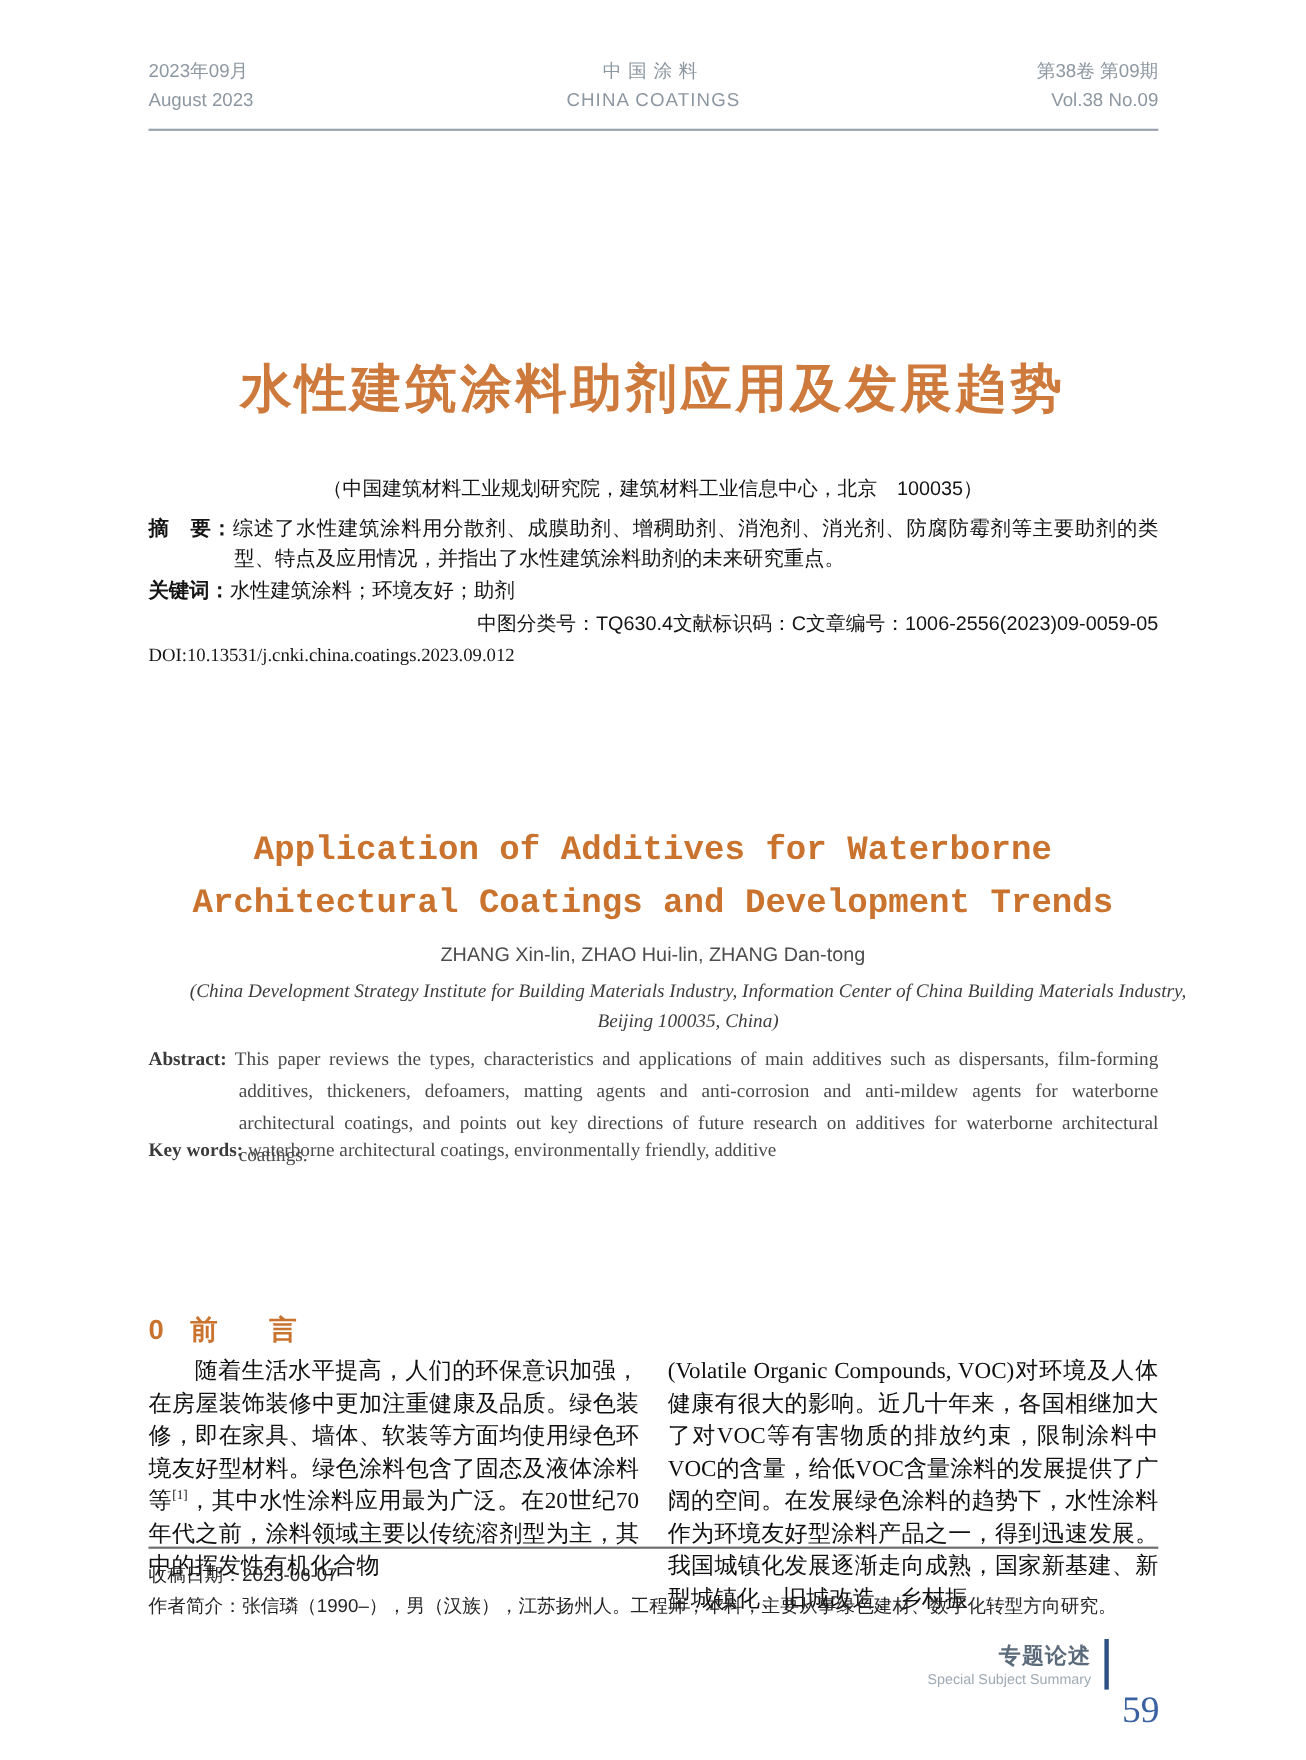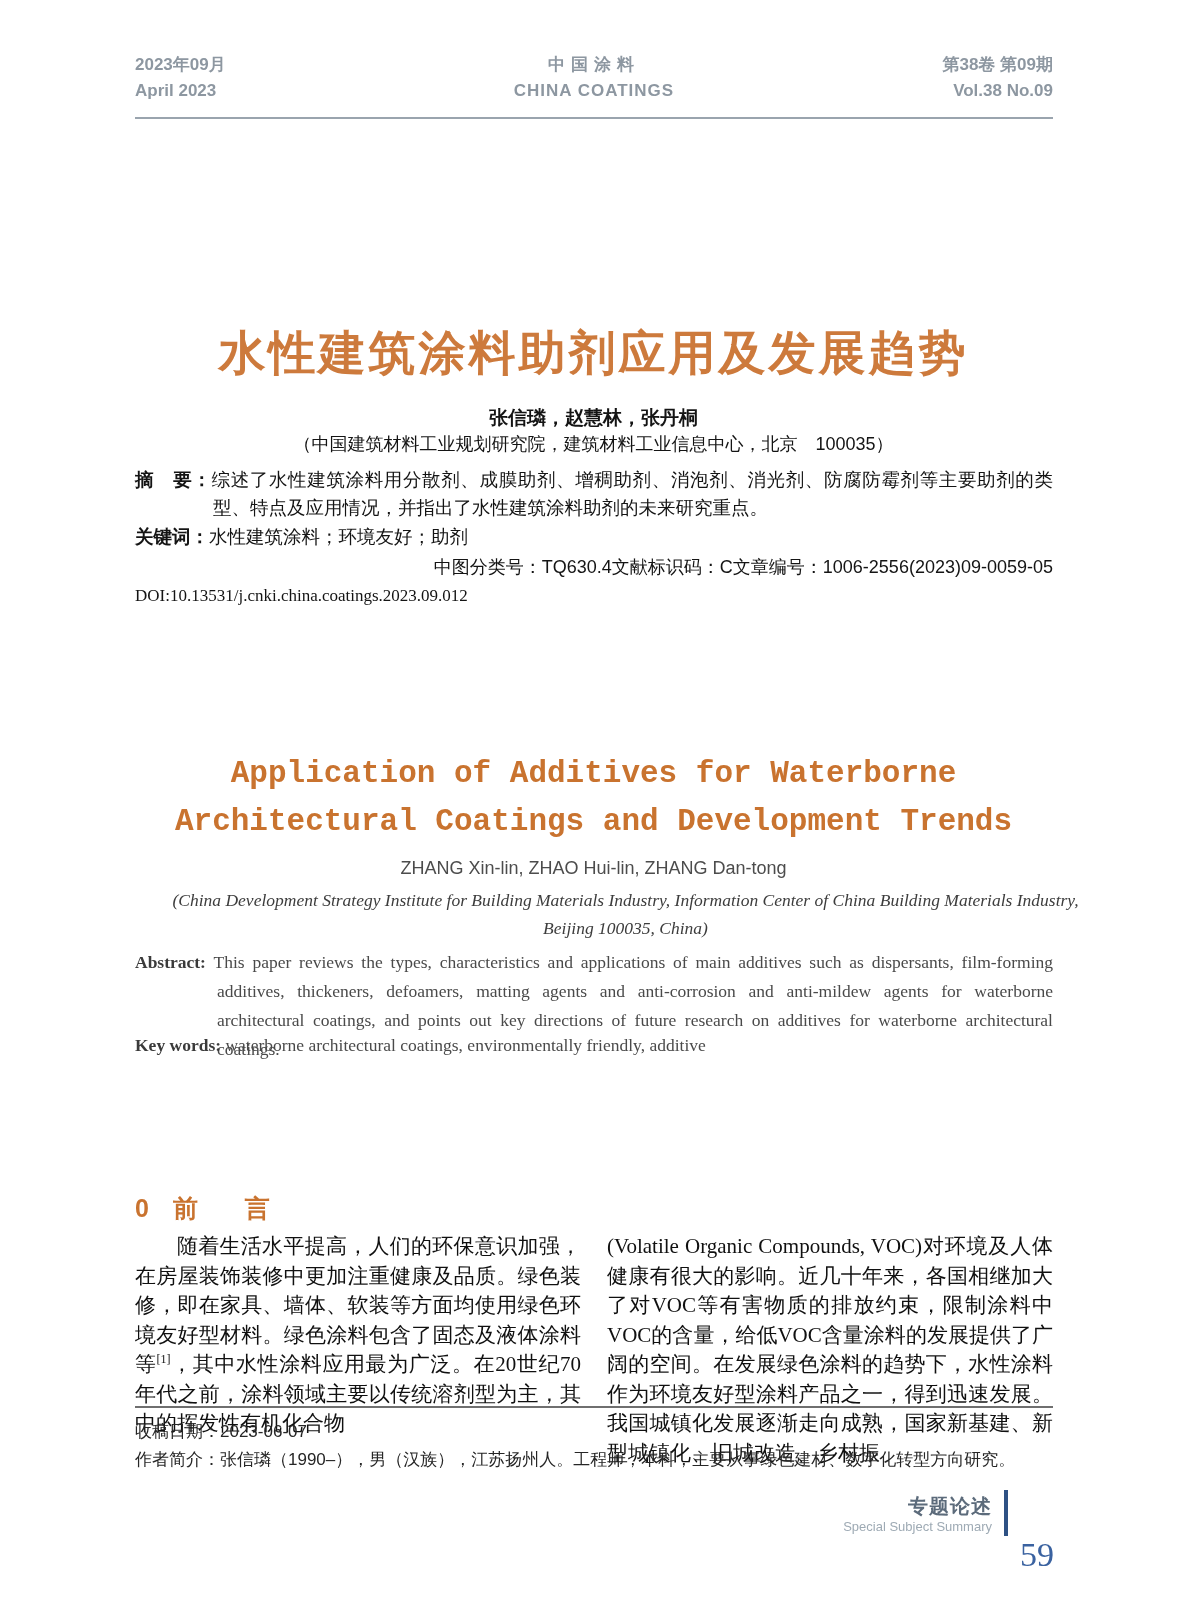--- a/index.html
+++ b/index.html
@@ -9,21 +9,21 @@
     background:#ffffff;
     font-family:"Liberation Sans",sans-serif;
     color:#1c1c1c;
     overflow:hidden;
   }
   
   .header{
     position:absolute;left:135px;top:52px;width:918px;
     border-bottom:2px solid #9aa4ae;
     padding-bottom:13px;
-    color:#8d97a1;font-size:17px;font-weight:bold;
+    color:#8d97a1;font-size:17px;
   }
   .header-row{display:flex;justify-content:space-between;align-items:baseline;line-height:26px;}
   .header-cell-left{width:260px;text-align:left;}
   .header-cell-center{flex:1;text-align:center;}
   .header-cell-right{width:260px;text-align:right;}
   .cjk-spaced{letter-spacing:6px;}
   
   .title-cn{
     position:absolute;top:322px;left:0;width:100%;
     text-align:center;font-size:47px;font-weight:bold;
@@ -135,28 +135,27 @@
 
 <div class="page">
 
   <div class="header">
     <div class="header-row">
       <span class="header-cell-left">2023年09月</span>
       <span class="header-cell-center cjk-spaced">中国涂料</span>
       <span class="header-cell-right">第38卷 第09期</span>
     </div>
     <div class="header-row">
-      <span class="header-cell-left">April 2023</span>
+      <span class="header-cell-left">August 2023</span>
       <span class="header-cell-center" style="letter-spacing:1px;">CHINA COATINGS</span>
       <span class="header-cell-right">Vol.38 No.09</span>
     </div>
   </div>
 
   <div class="title-cn">水性建筑涂料助剂应用及发展趋势</div>
-  <div class="authors-cn">张信璘，赵慧林，张丹桐</div>
   <div class="affil-cn">（中国建筑材料工业规划研究院，建筑材料工业信息中心，北京　100035）</div>
 
   <div class="abstract-cn">
     <div class="hang-cn">
       <span class="label-b">摘　要：</span><span>综述了水性建筑涂料用分散剂、成膜助剂、增稠助剂、消泡剂、消光剂、防腐防霉剂等主要助剂的类型、特点及应用情况，并指出了水性建筑涂料助剂的未来研究重点。</span>
     </div>
   </div>
 
   <div class="keywords-cn">
     <span class="label-b">关键词：</span><span>水性建筑涂料；环境友好；助剂</span>

